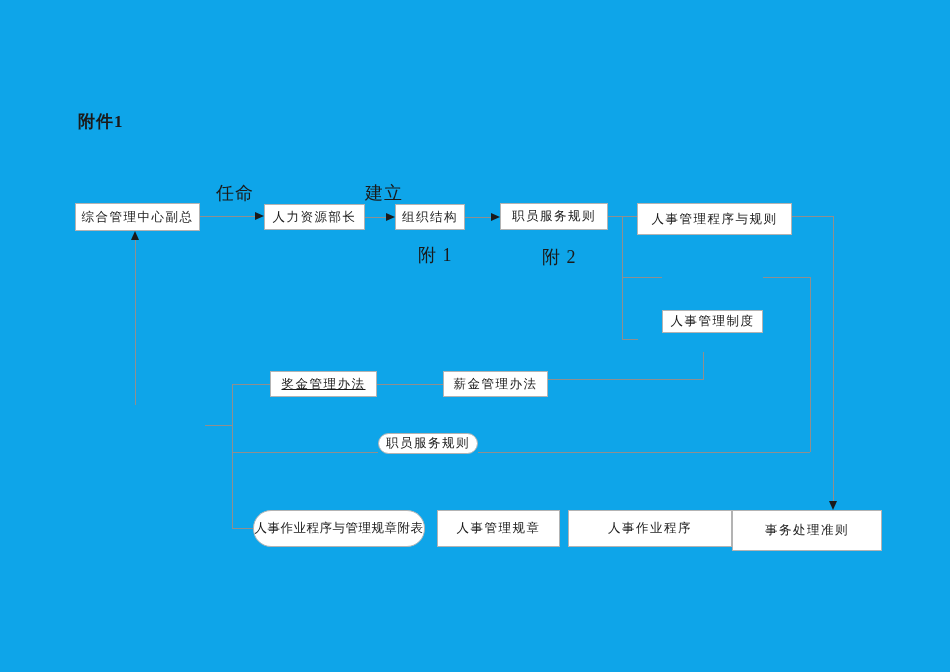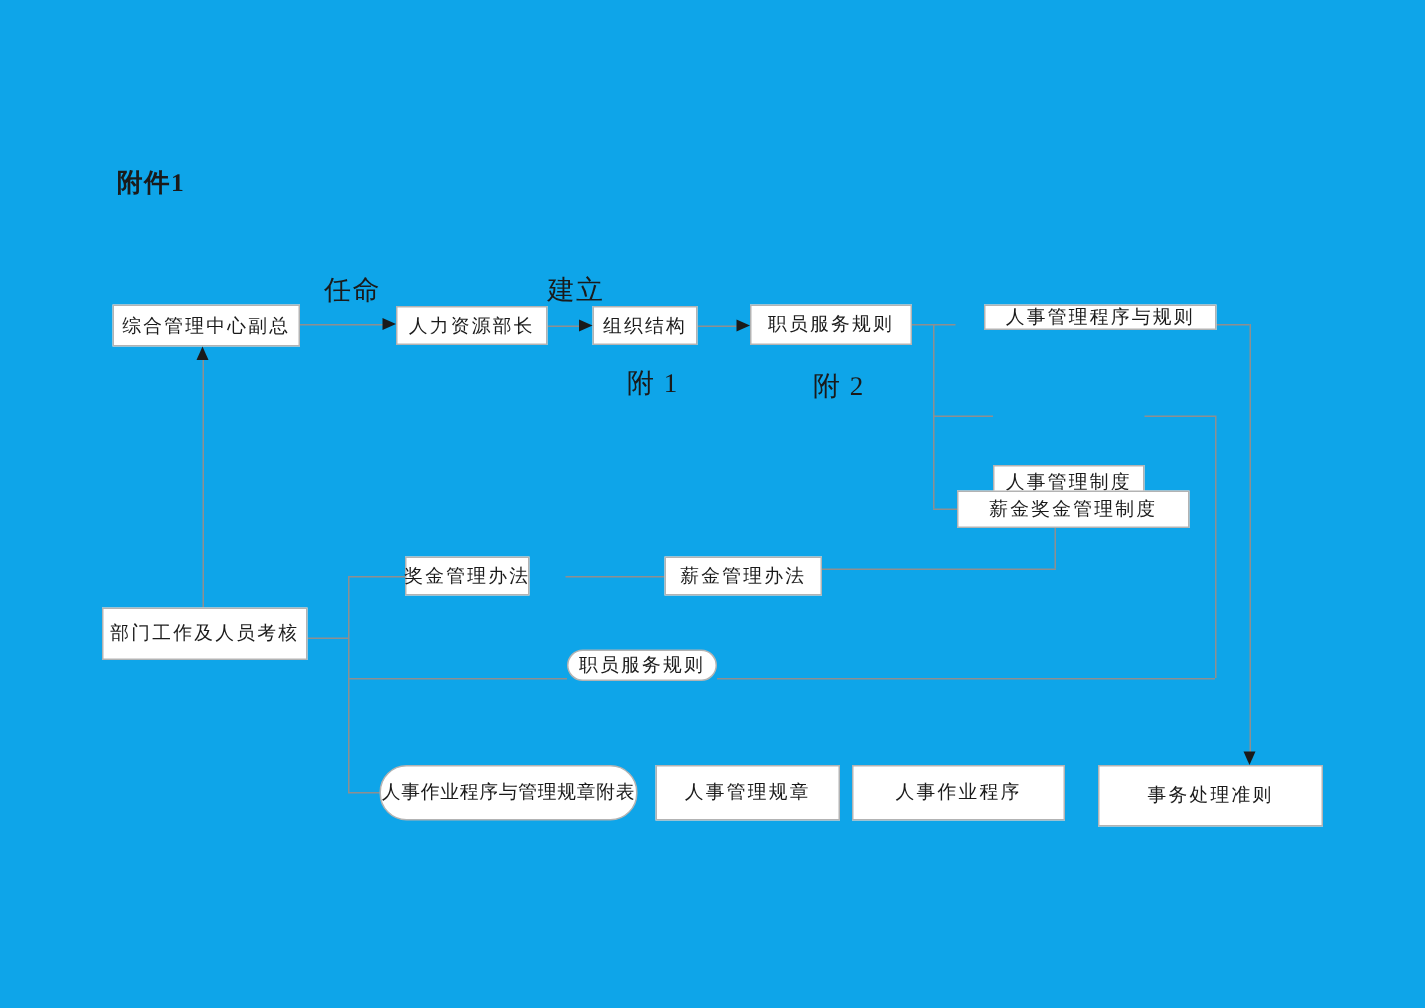--- a/index.html
+++ b/index.html
@@ -54,30 +54,28 @@
 
   <div class="flabel" style="left:216px; top:181px;">任命</div>
   <div class="flabel" style="left:365px; top:181px;">建立</div>
   <div class="flabel" style="left:418px; top:243px;">附 1</div>
   <div class="flabel" style="left:542px; top:245px;">附 2</div>
 
   <div class="node" style="left:75px;  top:203px; width:125px; height:28px;">综合管理中心副总</div>
   <div class="node" style="left:264px; top:204px; width:101px; height:26px;">人力资源部长</div>
   <div class="node" style="left:395px; top:204px; width:70px;  height:26px;">组织结构</div>
   <div class="node" style="left:500px; top:203px; width:108px; height:27px;">职员服务规则</div>
-  <div class="node" style="left:637px; top:203px; width:155px; height:17px;margin-left:19px;">人事管理程序与规则</div>
+  <div class="node" style="left:637px; top:203px; width:155px; height:32px;">人事管理程序与规则</div>
   <div class="node" style="left:662px; top:266px; width:101px; height:23px;margin-top:44px;">人事管理制度</div>
-  <div class="node" style="left:638px; top:327px; width:155px; height:25px;">薪金奖金管理制度</div>
-  <div class="node" style="left:270px; top:371px; width:83px; height:26px;">奖金管理办法</div>
+  <div class="node" style="left:270px; top:371px; width:107px; height:26px;text-decoration:underline;">奖金管理办法</div>
   <div class="node" style="left:443px; top:371px; width:105px; height:26px;">薪金管理办法</div>
   <div class="node" style="left:378px; top:433px; width:100px; height:21px;border-radius:11px;">职员服务规则</div>
-  <div class="node" style="left:68px;  top:405px; width:137px; height:35px;">部门工作及人员考核</div>
   <div class="node" style="left:253px; top:510px; width:172px; height:37px; letter-spacing:0.5px;border-radius:18px;">人事作业程序与管理规章附表</div>
   <div class="node" style="left:437px; top:510px; width:123px; height:37px;">人事管理规章</div>
-  <div class="node" style="left:568px; top:510px; width:142px; height:37px;">人事作业程序</div>
+  <div class="node" style="left:568px; top:510px; width:164px; height:37px;">人事作业程序</div>
   <div class="node" style="left:732px; top:510px; width:150px; height:41px;">事务处理准则</div>
 
   <div class="lh" style="left:200px; top:216px; width:56px;"></div>
   <div class="arr right" style="left:255px; top:212px;"></div>
 
   <div class="lh" style="left:365px; top:217px; width:21px;"></div>
   <div class="arr right" style="left:386px; top:213px;"></div>
 
   <div class="lh" style="left:465px; top:217px; width:26px;"></div>
   <div class="arr right" style="left:491px; top:213px;"></div>

